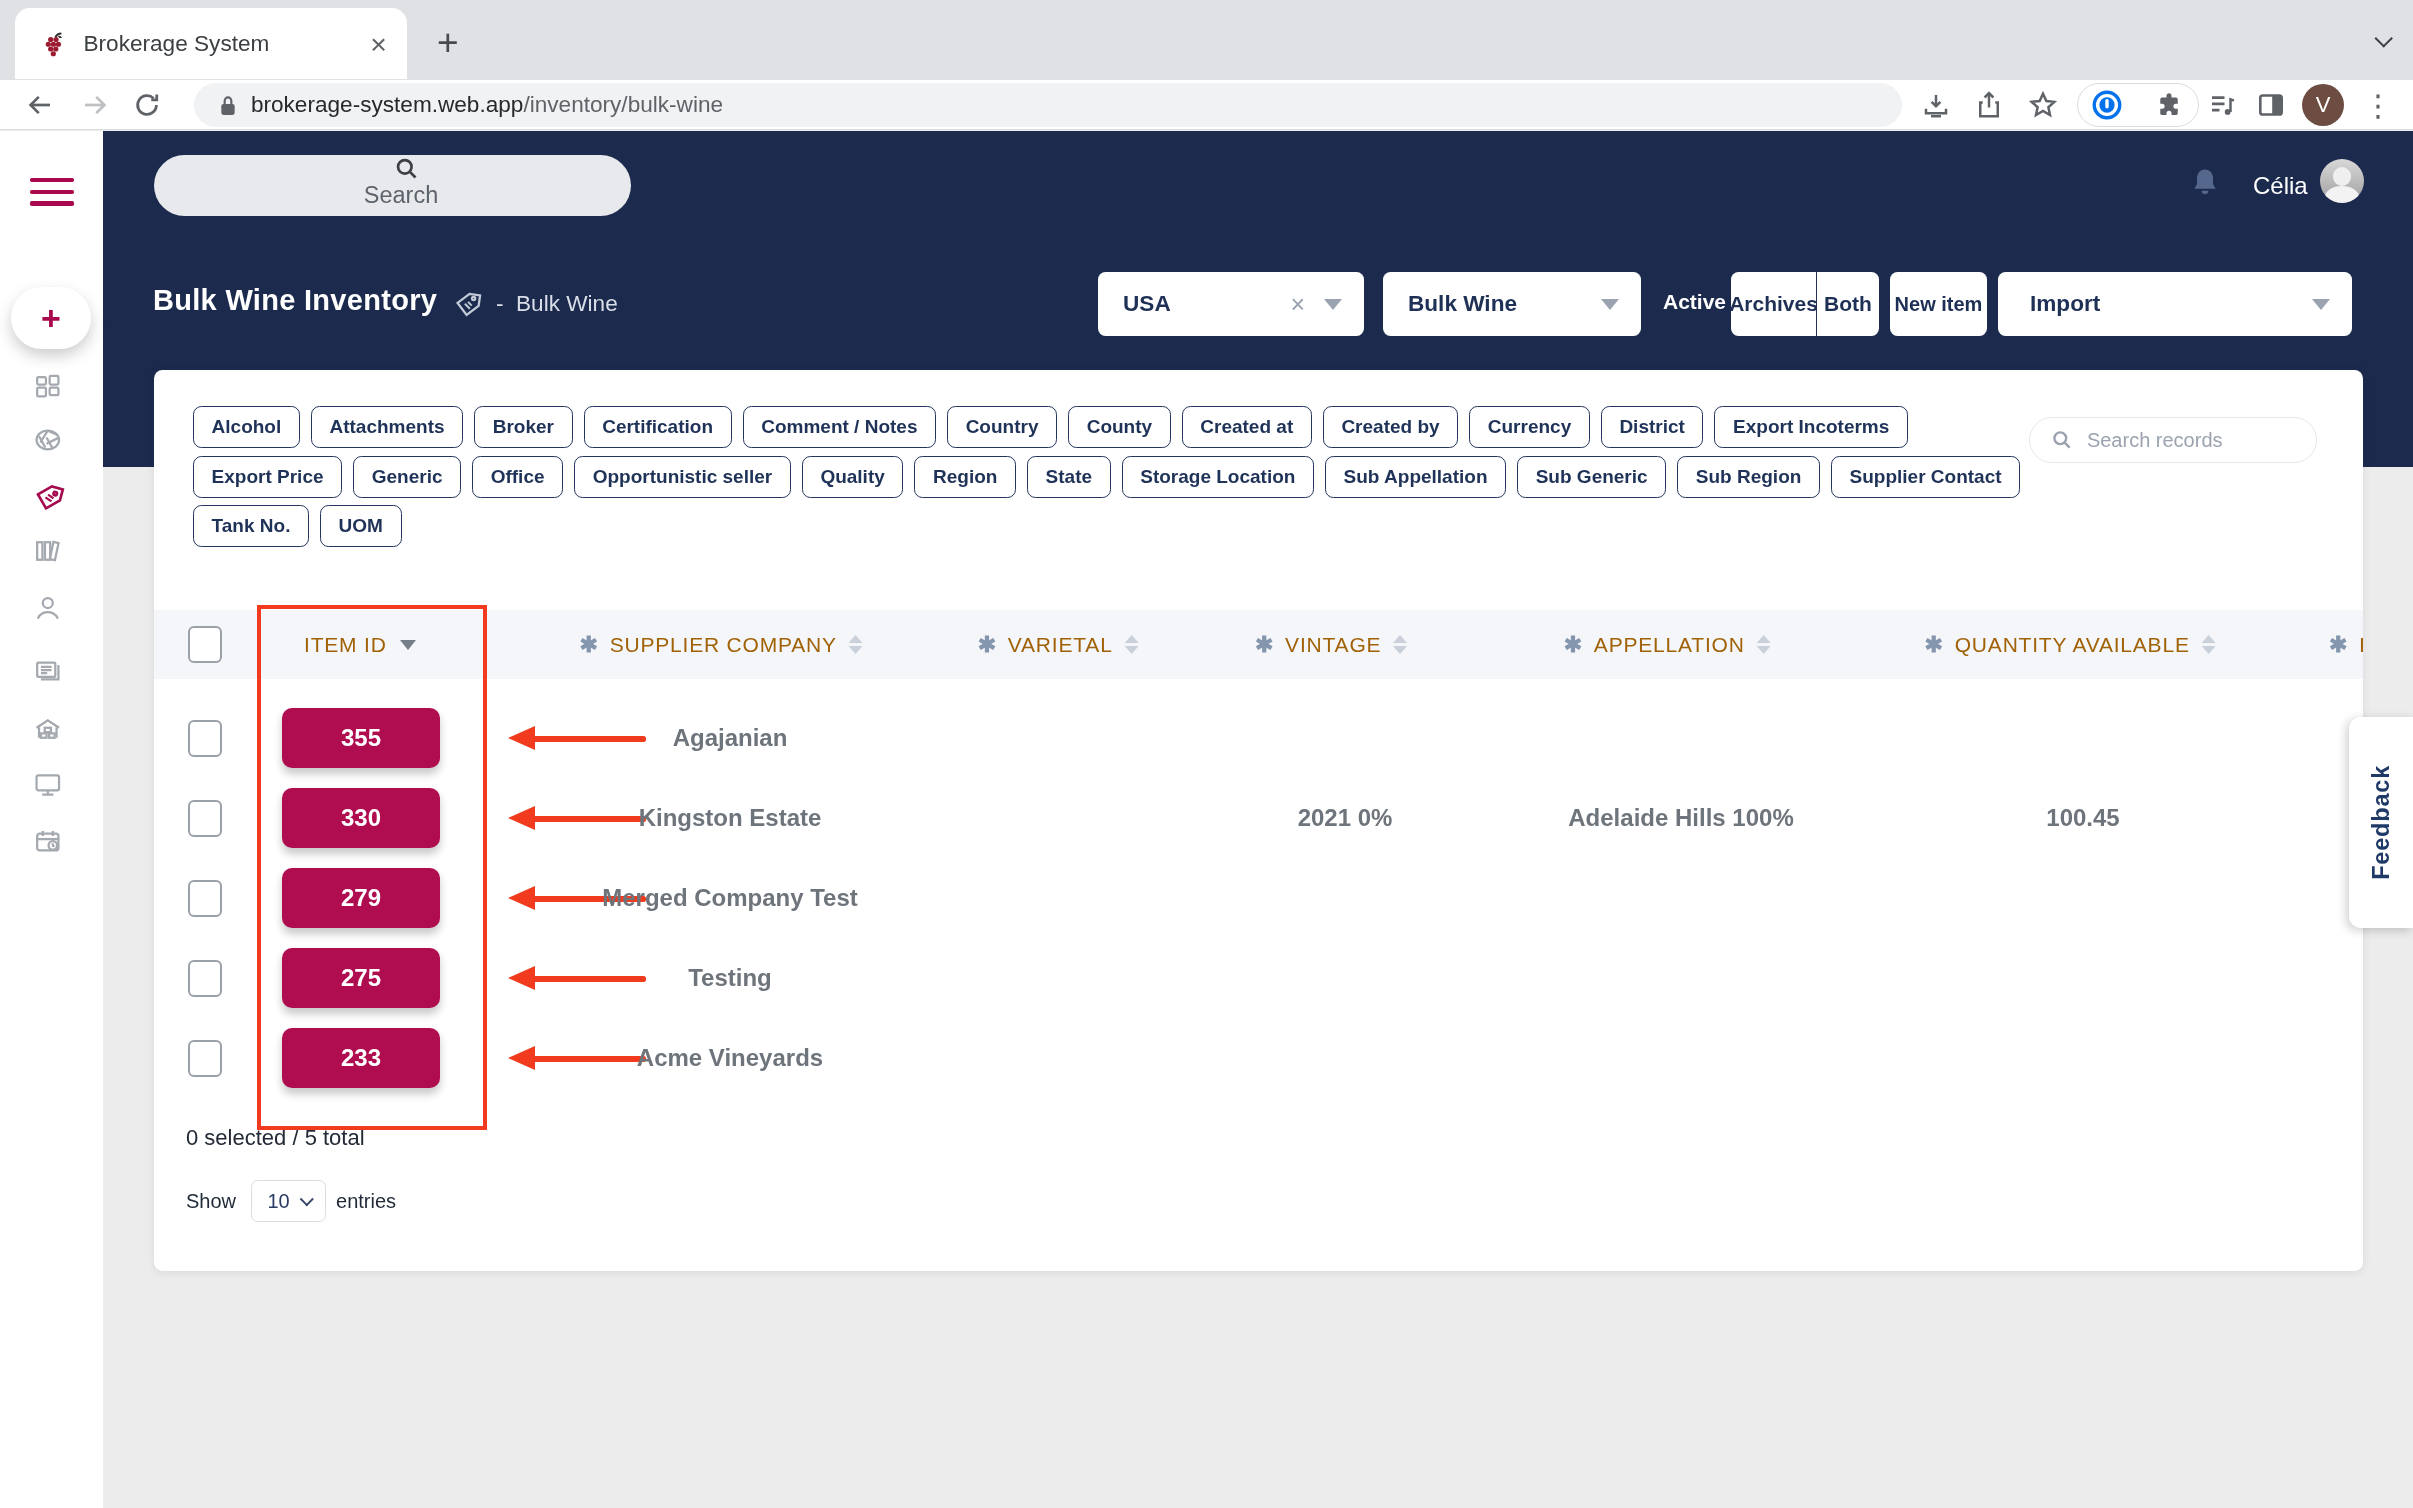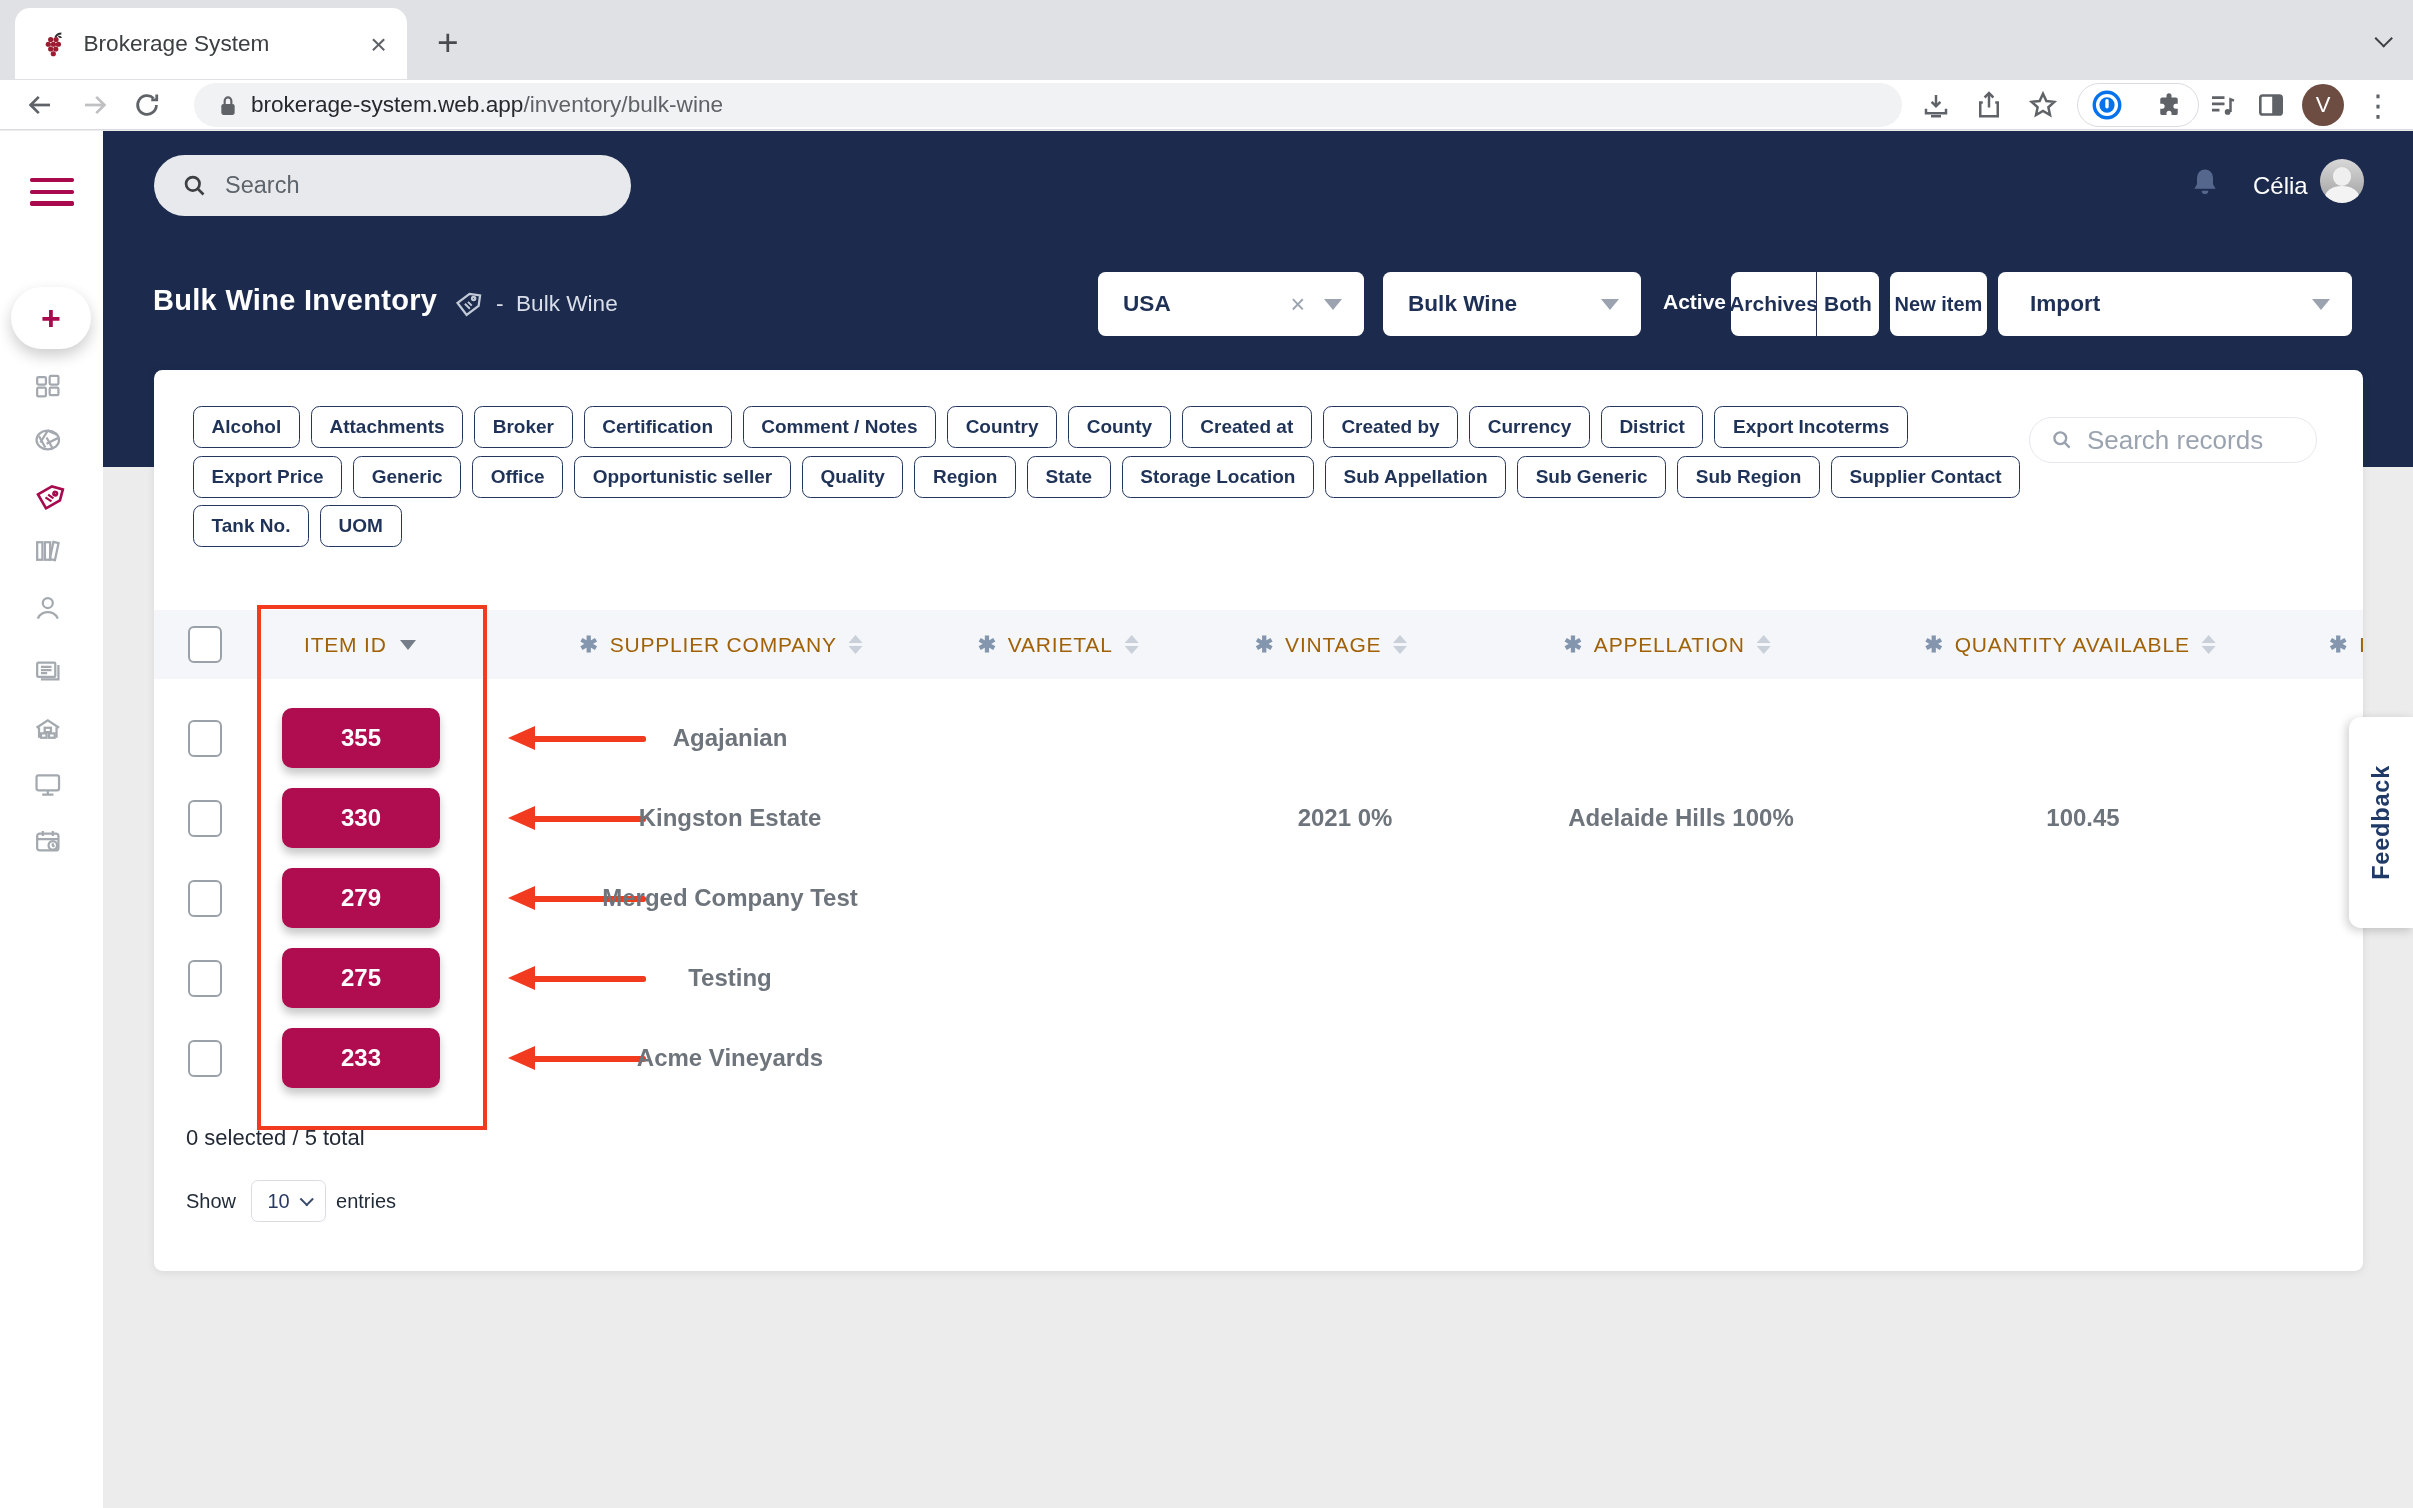--- a/index.html
+++ b/index.html
@@ -27,21 +27,21 @@
   .app { position:absolute; left:0; top:131px; width:2413px; height:1378px; background:#ECECED; }
   .header-band { position:absolute; left:103px; top:0; right:0; height:336px; background:#1C2B4D; }
 
   .sidebar { position:absolute; left:0; top:0; width:103px; height:1378px; background:#FFFFFF; z-index:6; }
   .hamburger { position:absolute; left:30px; top:47px; width:44px; }
   .hamburger i { display:block; height:4.2px; background:#A80A4D; border-radius:1.7px; margin-bottom:7.5px; }
   .plus-pill { position:absolute; left:11px; top:156px; width:80px; height:62px; background:#fff; border-radius:32px; box-shadow:0 6.7px 15px rgba(0,0,0,.20); display:flex; align-items:center; justify-content:center; color:#A80A4D; font-size:34px; font-weight:bold; }
   .side-ico { position:absolute; left:37px; width:30px; height:30px; transform:translateX(-4.2px); }
 
   
-  .nav-search { position:absolute; left:154px; top:24px; width:477px; height:61px; background:#E7E9EC; border-radius:31px; display:flex; align-items:center; }
+  .nav-search { position:absolute; left:154px; top:24px; width:477px; height:61px; background:#E7E9EC; border-radius:31px; display:flex; align-items:center;flex-direction:column; }
   .nav-search .mag { margin-left:27px; }
   .nav-search .ph { margin-left:17px; font-size:23.5px; color:#5E646C; }
   .bell { position:absolute; left:2189px; top:35px; }
   .username { position:absolute; left:2253px; top:41px; font-size:24px; color:#FFFFFF; }
   .nav-avatar { position:absolute; left:2320px; top:28px; width:44px; height:44px; border-radius:50%; background:linear-gradient(180deg,#d8d8d8,#9f9f9f); overflow:hidden; }
   .nav-avatar i { position:absolute; left:12.6px; top:8.4px; width:18.4px; height:18.4px; border-radius:50%; background:#efefef; }
   .nav-avatar b { position:absolute; left:5px; top:27px; width:34px; height:22px; border-radius:50% 50% 0 0; background:#f3f3f3; }
 
   .page-title { position:absolute; left:153px; top:153px; font-size:29px; font-weight:bold; color:#FFFFFF; letter-spacing:0.3px; }
   .crumb-tag { position:absolute; left:453px; top:159px; }
@@ -58,21 +58,21 @@
   .seg .s1 { width:86px; border-right:1.7px solid #2A3450; }
   .seg .s2 { flex:1; }
   .newitem { position:absolute; left:1890px; top:141px; width:97px; height:64px; background:#fff; border-radius:7.5px; display:flex; align-items:center; justify-content:center; font-size:20px; font-weight:bold; color:#1E3055; }
 
   
   .card { position:absolute; left:154px; top:239px; width:2209px; height:901px; background:#fff; border-radius:8.4px; box-shadow:0 1.7px 8.4px rgba(0,0,0,.08); overflow:hidden; }
   .chips { position:absolute; left:39px; top:36px; }
   .chip-row { display:flex; gap:11px; margin-bottom:7.5px; }
   .chip { height:42px; line-height:39px; padding:0 17.6px; border:1.7px solid #24365E; border-radius:8.4px; background:#fff; color:#1F3257; font-size:19px; font-weight:bold; white-space:nowrap; }
   .rec-search { position:absolute; left:1875px; top:47px; width:288px; height:46px; border:1.7px solid #E4E7EB; border-radius:23.5px; display:flex; align-items:center; }
-  .rec-search .ph { margin-left:13.4px; font-size:26px; color:#9AA3AF; }
+  .rec-search .ph { margin-left:13.4px; font-size:20px; color:#9AA3AF; }
   .rec-search .mag { margin-left:20px; }
 
   .thead { position:absolute; left:0; top:240px; width:2209px; height:69px; background:#F4F6F9; }
   .cb { position:absolute; width:34px; height:37px; border:2.5px solid #9BA1A8; border-radius:5.9px; background:#fff; }
   .thead .cb { left:34px; top:16px; }
   .hcol { position:absolute; top:0; height:69px; display:flex; align-items:center; gap:11.7px; white-space:nowrap; }
   .hlabel { font-size:21px; letter-spacing:0.8px; color:#a16207; font-weight:500; }
   .hide-ico { font-size:22px; color:#8495AE; font-weight:bold; }
   .sort-desc { width:0; height:0; border-left:8.4px solid transparent; border-right:8.4px solid transparent; border-top:10px solid #757E88; margin-left:1.7px; }
   .sort-both { display:inline-flex; flex-direction:column; gap:2.5px; }

